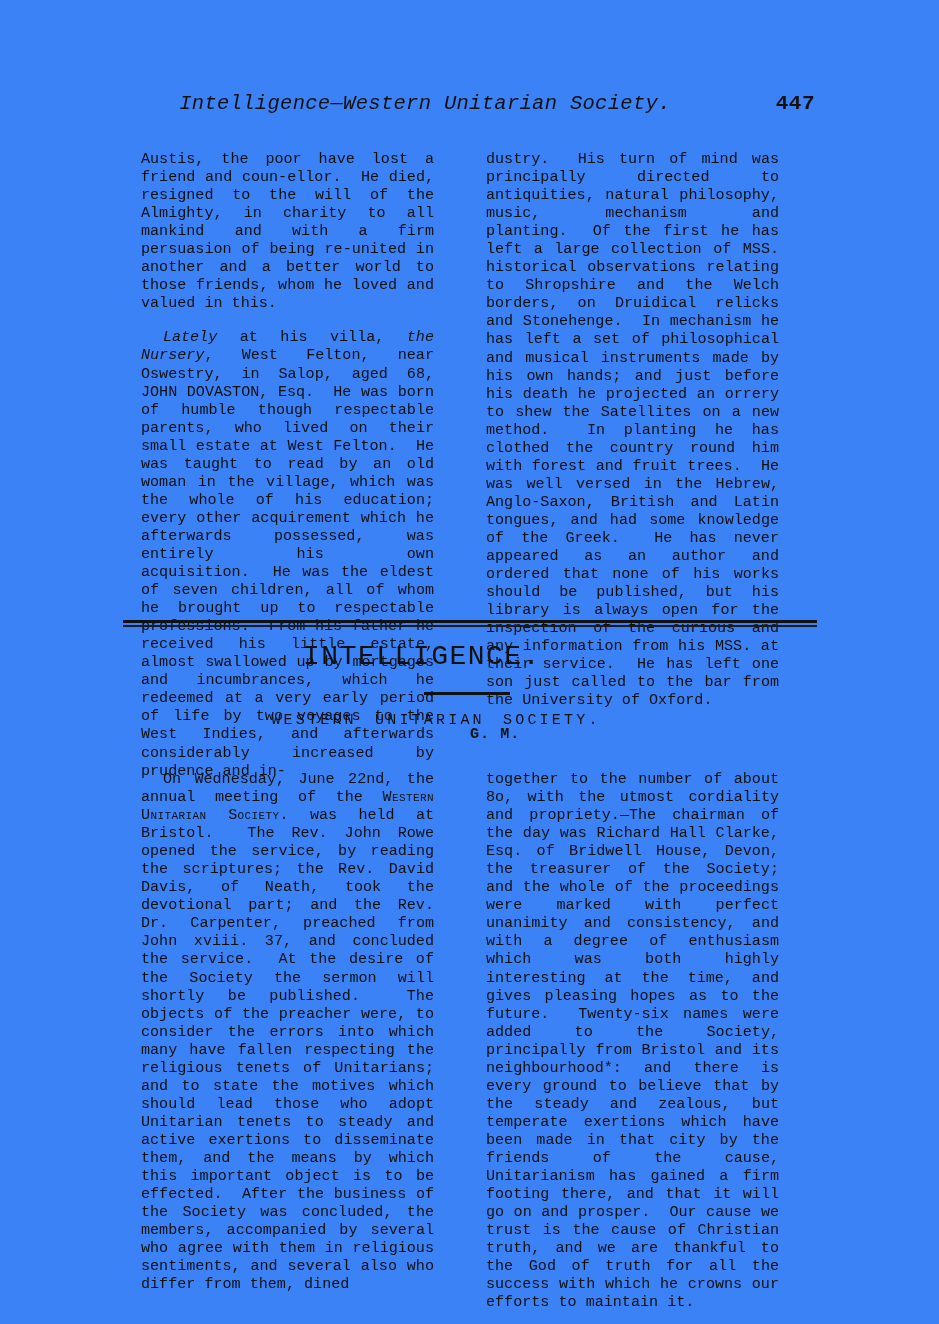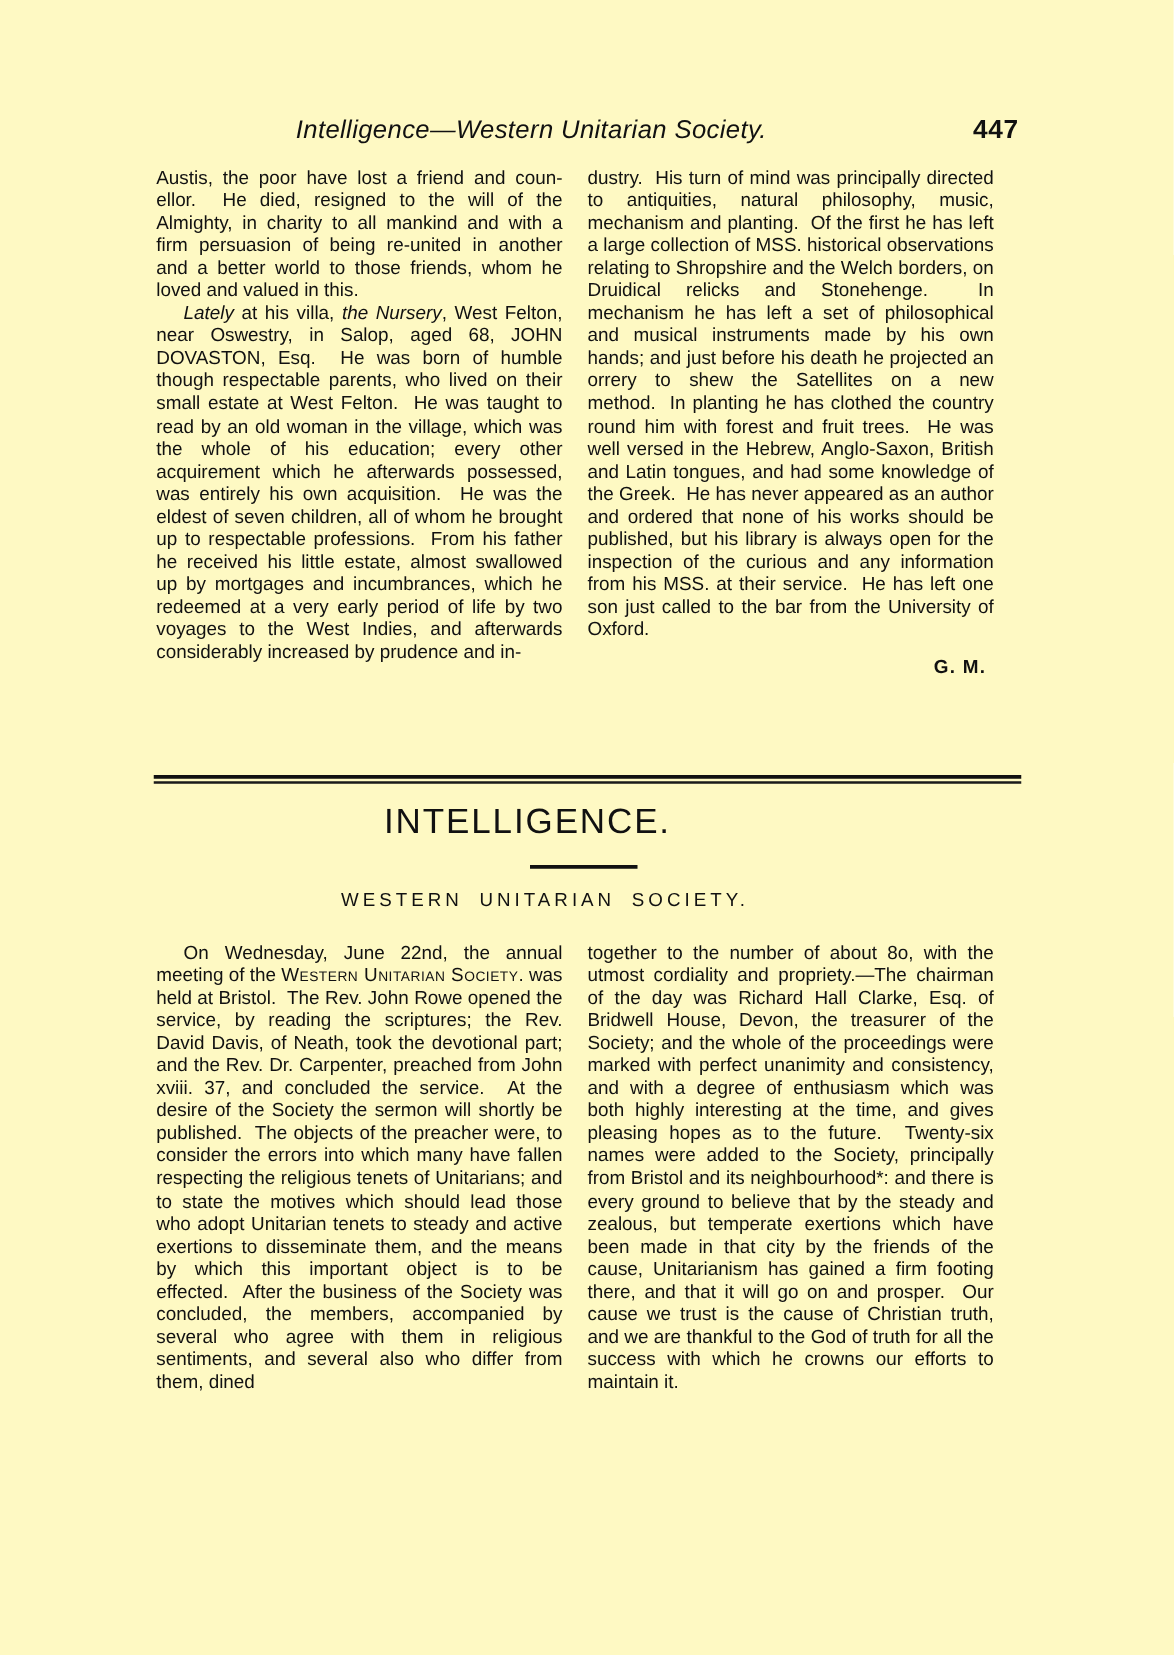--- a/index.html
+++ b/index.html
@@ -5,22 +5,22 @@
   html, body {
     margin: 0;
     padding: 0;
     background: #ffffff;
   }
   .page {
     position: relative;
     width: 939px;
     height: 1324px;
     margin: 0 auto;
-    background: #fef9c3;
-    font-family: Liberation Sans, sans-serif;
+    background: #3b82f6;
+    font-family: Liberation Mono, monospace;
     color: #111111;
     overflow: hidden;
   }
 
   
   .runhead {
     position: absolute;
     left: 125px;
     top: 92px;
     width: 690px;
@@ -59,35 +59,34 @@
     font-size: 15.1px;
     line-height: 18.05px;
     text-align: justify;
     text-justify: inter-word;
     hyphens: none;
   }
   .col.left  { left: 0; }
   .col.right { left: 345px; }
 
   .col p {
-    margin: 0;
+    margin: 16px;
     text-indent: 1.45em;
   }
   .col p.cont { text-indent: 0; }
 
   .ital { font-style: italic; }
 
   .smallcaps {
     font-variant: small-caps;
     letter-spacing: 0.4px;
   }
 
   .signature {
     display: block;
-    text-align: right;
     font-weight: bold;
     letter-spacing: 1px;
     margin-top: 12px;
     padding-right: 6px;
   }
 
   
   .rule-double {
     position: absolute;
     left: 123px;

